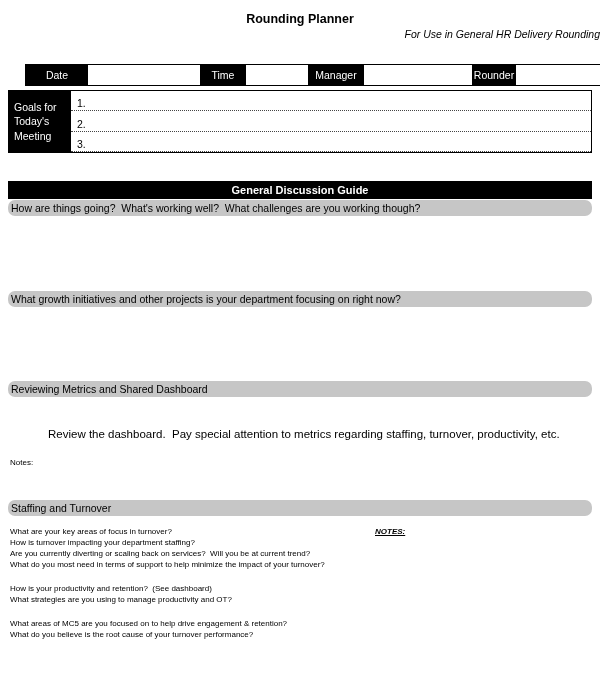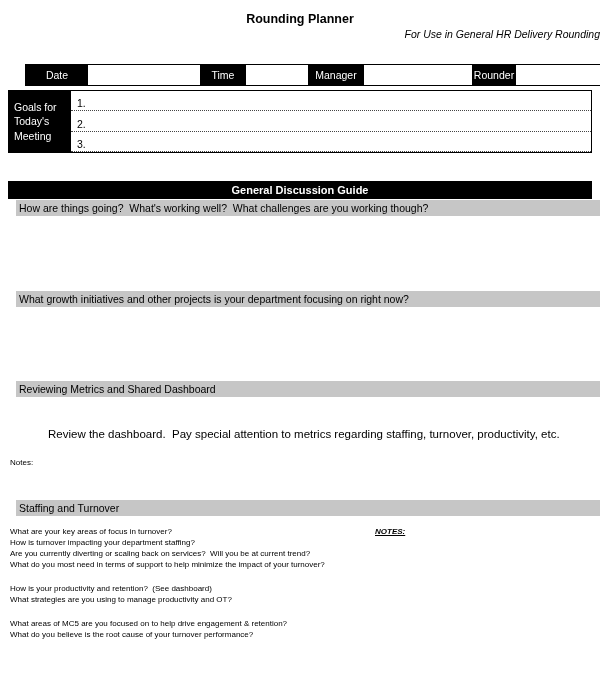--- a/index.html
+++ b/index.html
@@ -56,23 +56,23 @@
     display: flex; align-items: flex-end;
     padding: 0 0 1px 6px; font-size: 10.5px;
   }
 
   .banner {
     position: absolute; top: 181px; left: 8px; width: 584px; height: 18px;
     background: #000; color: #fff; font-weight: bold; font-size: 11px;
     text-align: center; line-height: 18px;
   }
   .graybar {
-    position: absolute; left: 16px; width: 584px; height: 16px;
+    position: absolute; left: 8px; width: 584px; height: 16px;
     background: #c6c6c6; font-size: 10.5px; line-height: 16px;
-    padding-left: 3px; white-space: pre; overflow: hidden;
+    padding-left: 3px; white-space: pre; overflow: hidden; border-radius: 7px;
   }
   .bar1 { top: 200px; }
   .bar2 { top: 291px; }
   .bar3 { top: 381px; }
   .bar4 { top: 500px; }
 
   .review-line {
     position: absolute; top: 428px; left: 48px; right: 8px;
     font-size: 11.5px; white-space: pre-wrap;
   }

